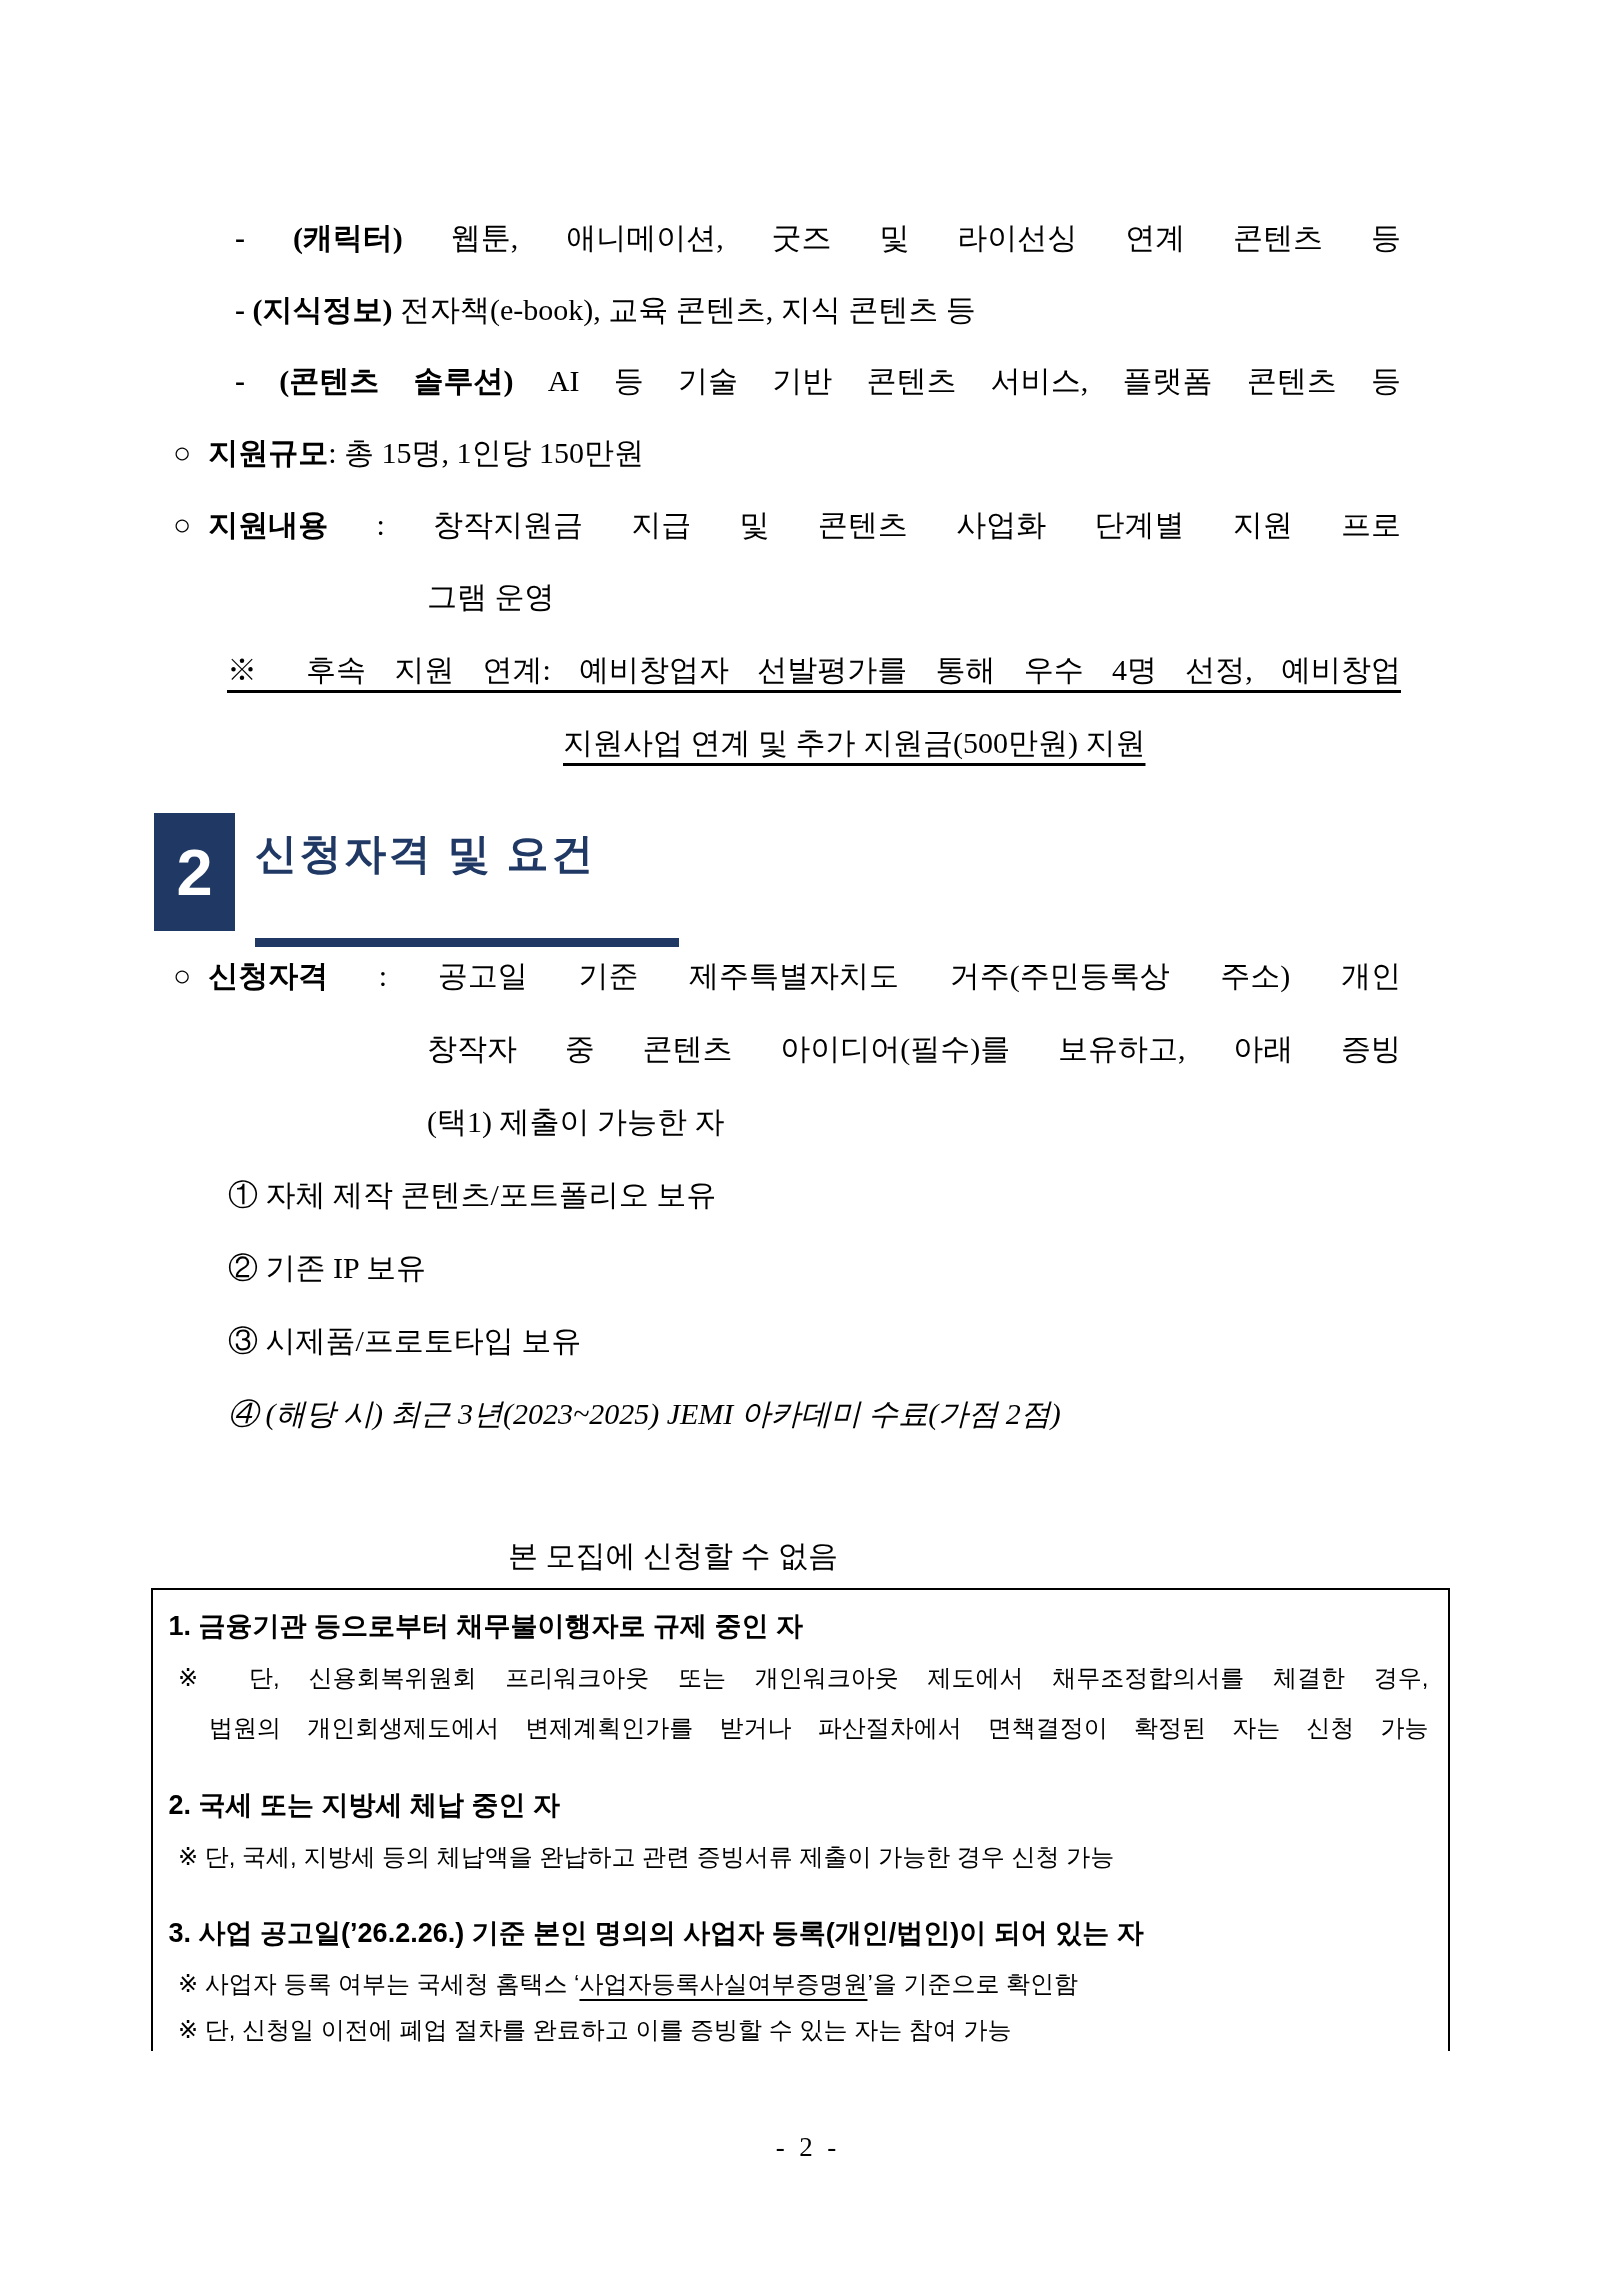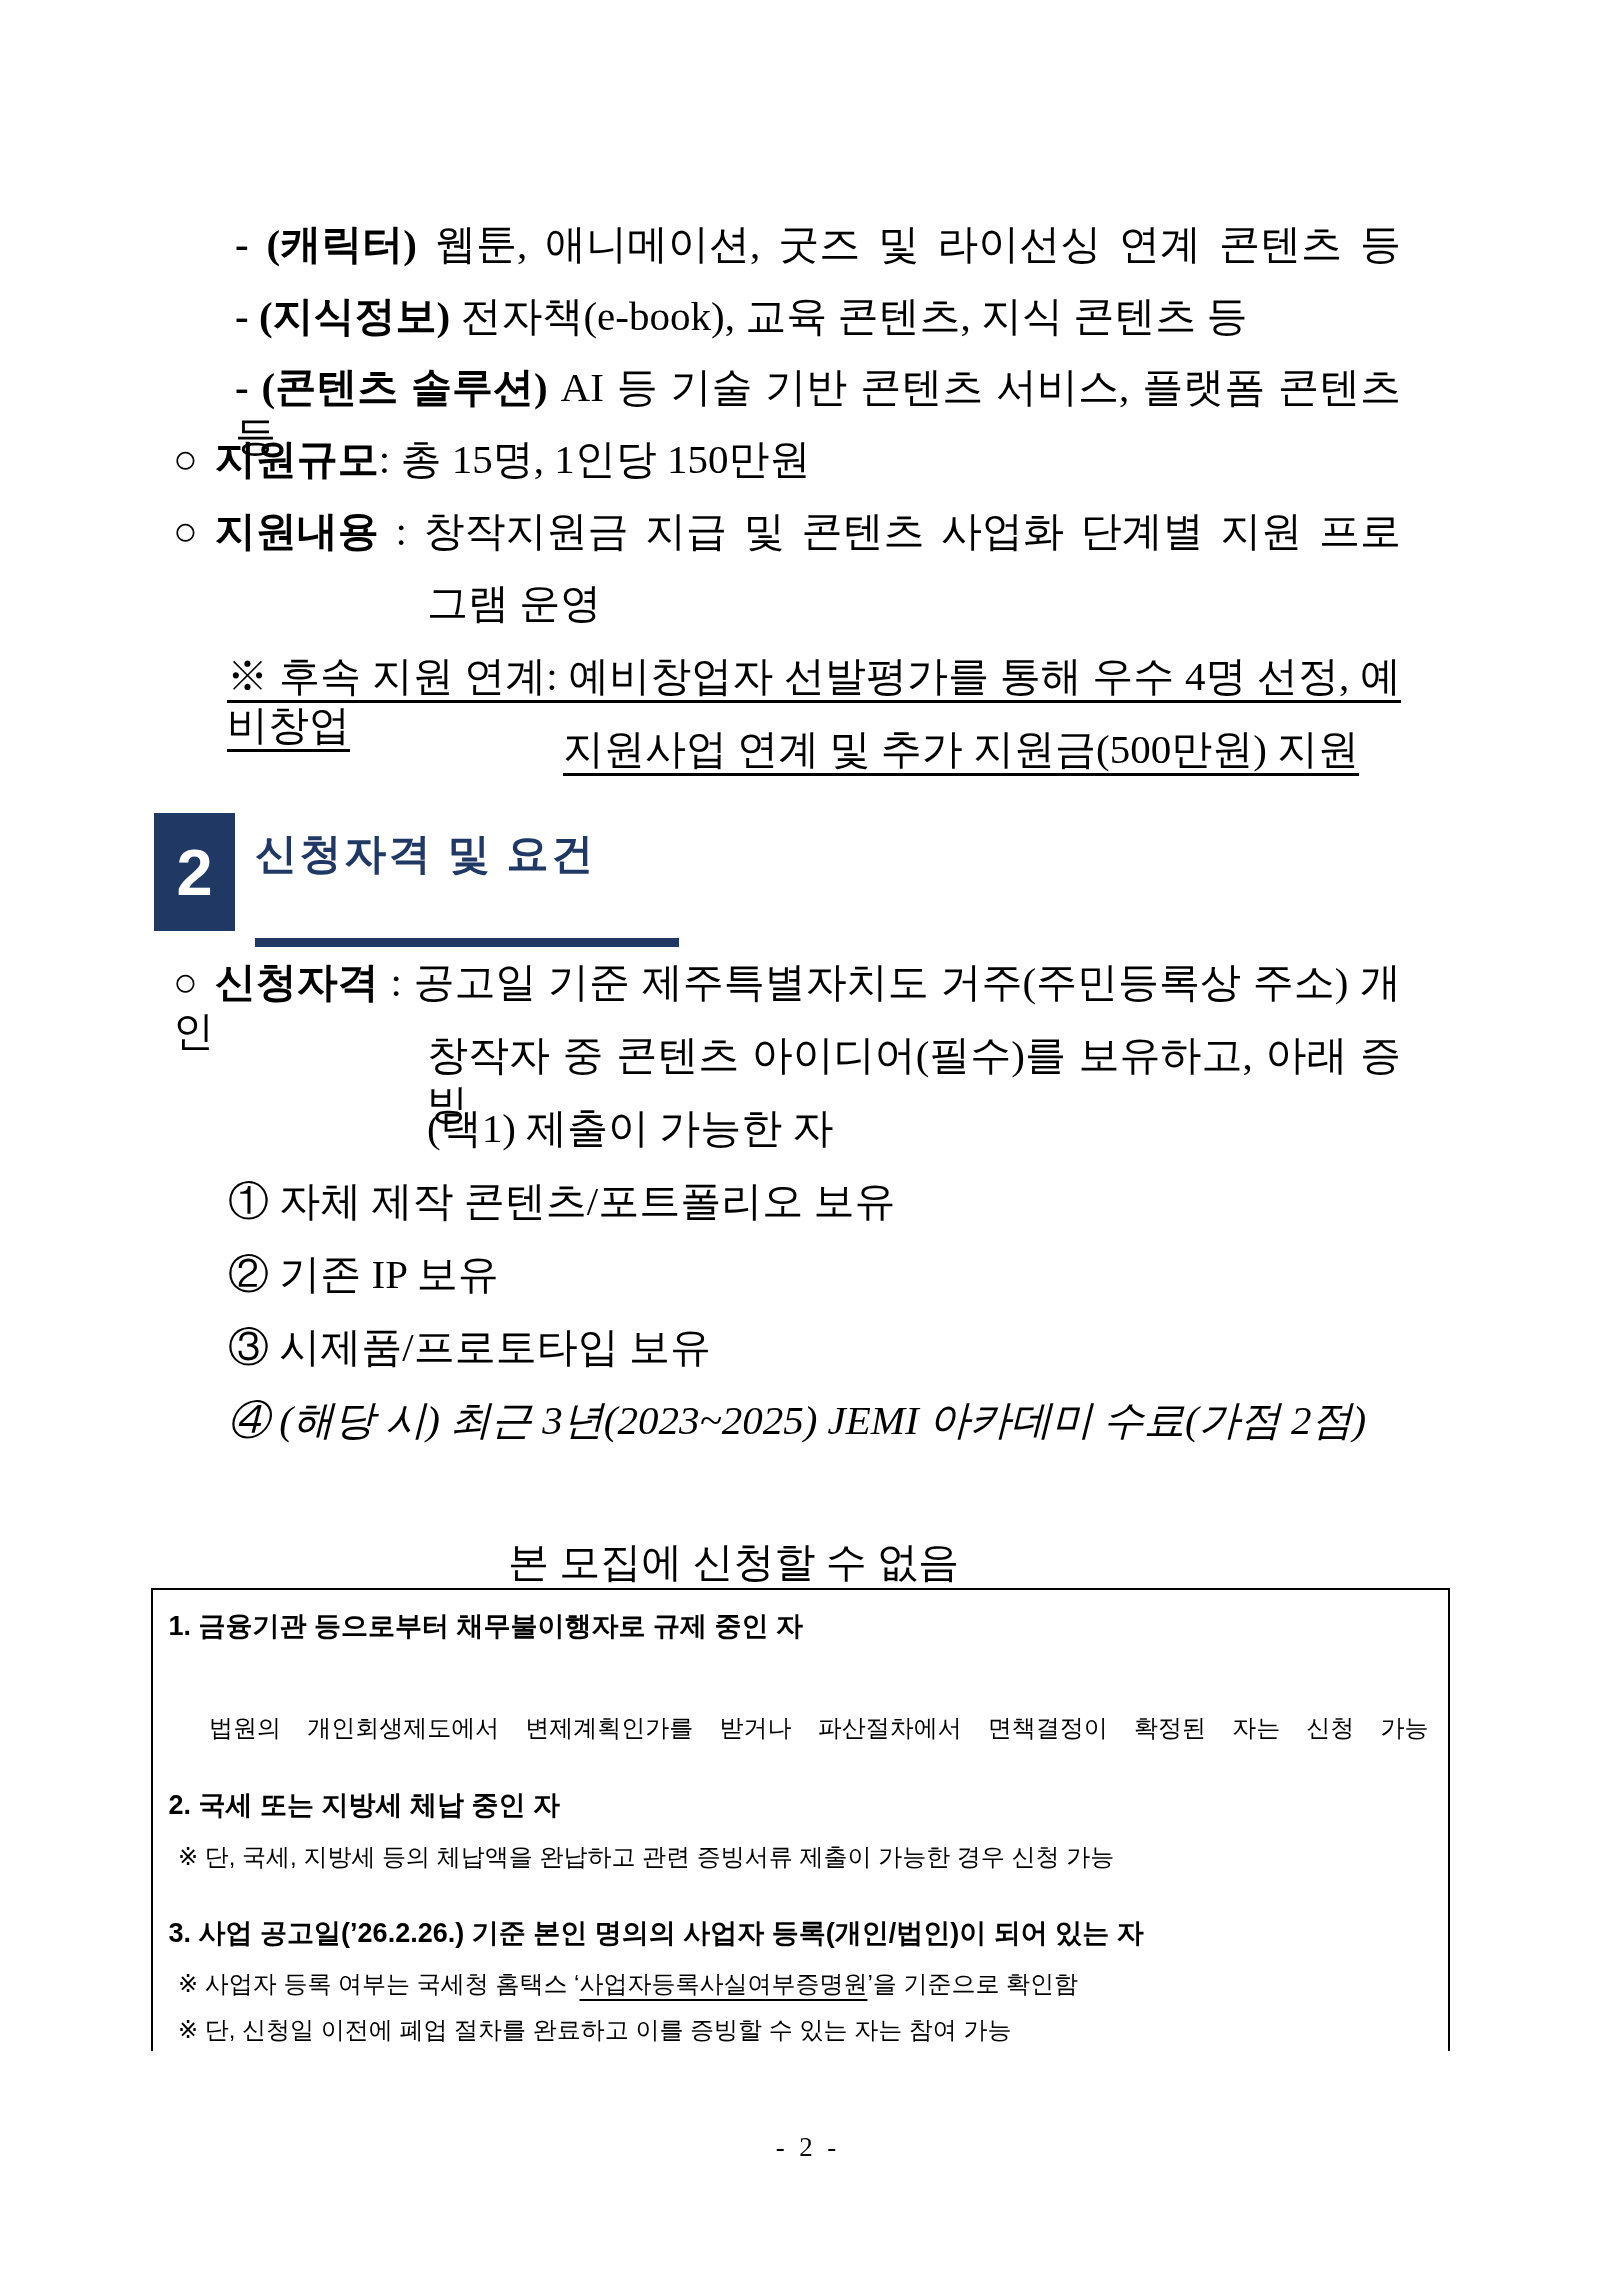--- a/index.html
+++ b/index.html
@@ -8,21 +8,21 @@
     position: relative;
     width: 1616px;
     height: 2284px;
     background: #ffffff;
     font-family: "Liberation Serif", "DejaVu Serif", serif;
     color: #000;
     overflow: hidden;
   }
   .line {
     position: absolute;
-    font-size: 41px;
+    font-size: 30px;
     line-height: 1.2;
     white-space: nowrap;
   }
   .j {
     white-space: normal;
     text-align: justify;
     text-align-last: justify;
   }
   .b { font-weight: bold; }
   .u {
@@ -133,20 +133,21 @@
 
   <div class="line" style="left:228px; top:1177px;">① 자체 제작 콘텐츠/포트폴리오 보유</div>
   <div class="line" style="left:228px; top:1250px;">② 기존 IP 보유</div>
   <div class="line" style="left:228px; top:1323px;">③ 시제품/프로토타입 보유</div>
   <div class="line" style="left:228px; top:1396px;font-style:italic;">④ (해당 시) 최근 3년(2023~2025) JEMI 아카데미 수료(가점 2점)</div>
 
   <div class="line" style="left:508px; top:1538px;">본 모집에 신청할 수 없음</div>
 
   <div class="excl-box">
     <div class="bx bx-title" style="left:15.6px; top:19.5px;">1. 금융기관 등으로부터 채무불이행자로 규제 중인 자</div>
+    <div class="bx bx-note j2" style="left:25px; right:19.5px; top:73px;">※ 단, 신용회복위원회 프리워크아웃 또는 개인워크아웃 제도에서 채무조정합의서를 체결한 경우,</div>
     <div class="bx bx-note j2" style="left:56px; right:19.5px; top:123px;">법원의 개인회생제도에서 변제계획인가를 받거나 파산절차에서 면책결정이 확정된 자는 신청 가능</div>
 
     <div class="bx bx-title" style="left:15.6px; top:199px;">2. 국세 또는 지방세 체납 중인 자</div>
     <div class="bx bx-note" style="left:25px; top:252px;">※ 단, 국세, 지방세 등의 체납액을 완납하고 관련 증빙서류 제출이 가능한 경우 신청 가능</div>
 
     <div class="bx bx-title" style="left:15.6px; top:327px;">3. 사업 공고일(’26.2.26.) 기준 본인 명의의 사업자 등록(개인/법인)이 되어 있는 자</div>
     <div class="bx bx-note" style="left:25px; top:425px;">※ 단, 신청일 이전에 폐업 절차를 완료하고 이를 증빙할 수 있는 자는 참여 가능</div>
     <div class="bx bx-note" style="left:25px; top:379px;">
       <span>※ 사업자 등록 여부는 국세청 홈택스 ‘</span><span class="u-part">사업자등록사실여부증명원</span><span>’을 기준으로 확인함</span>
     </div>

